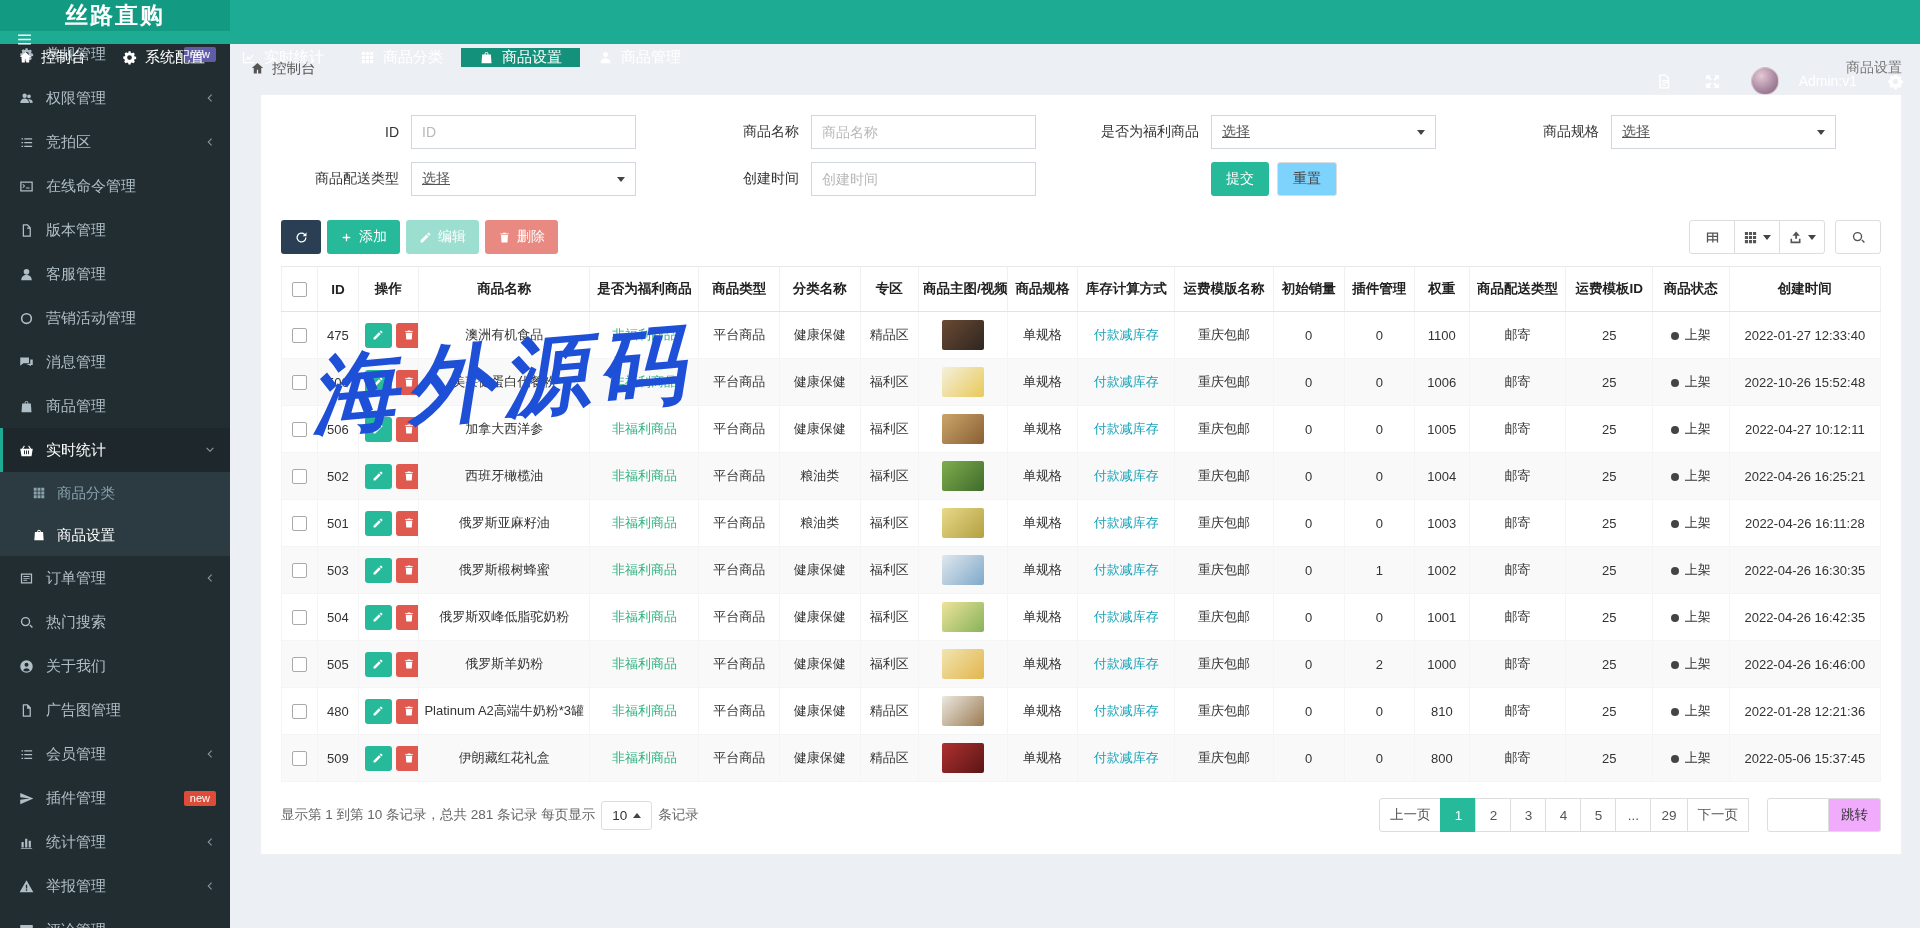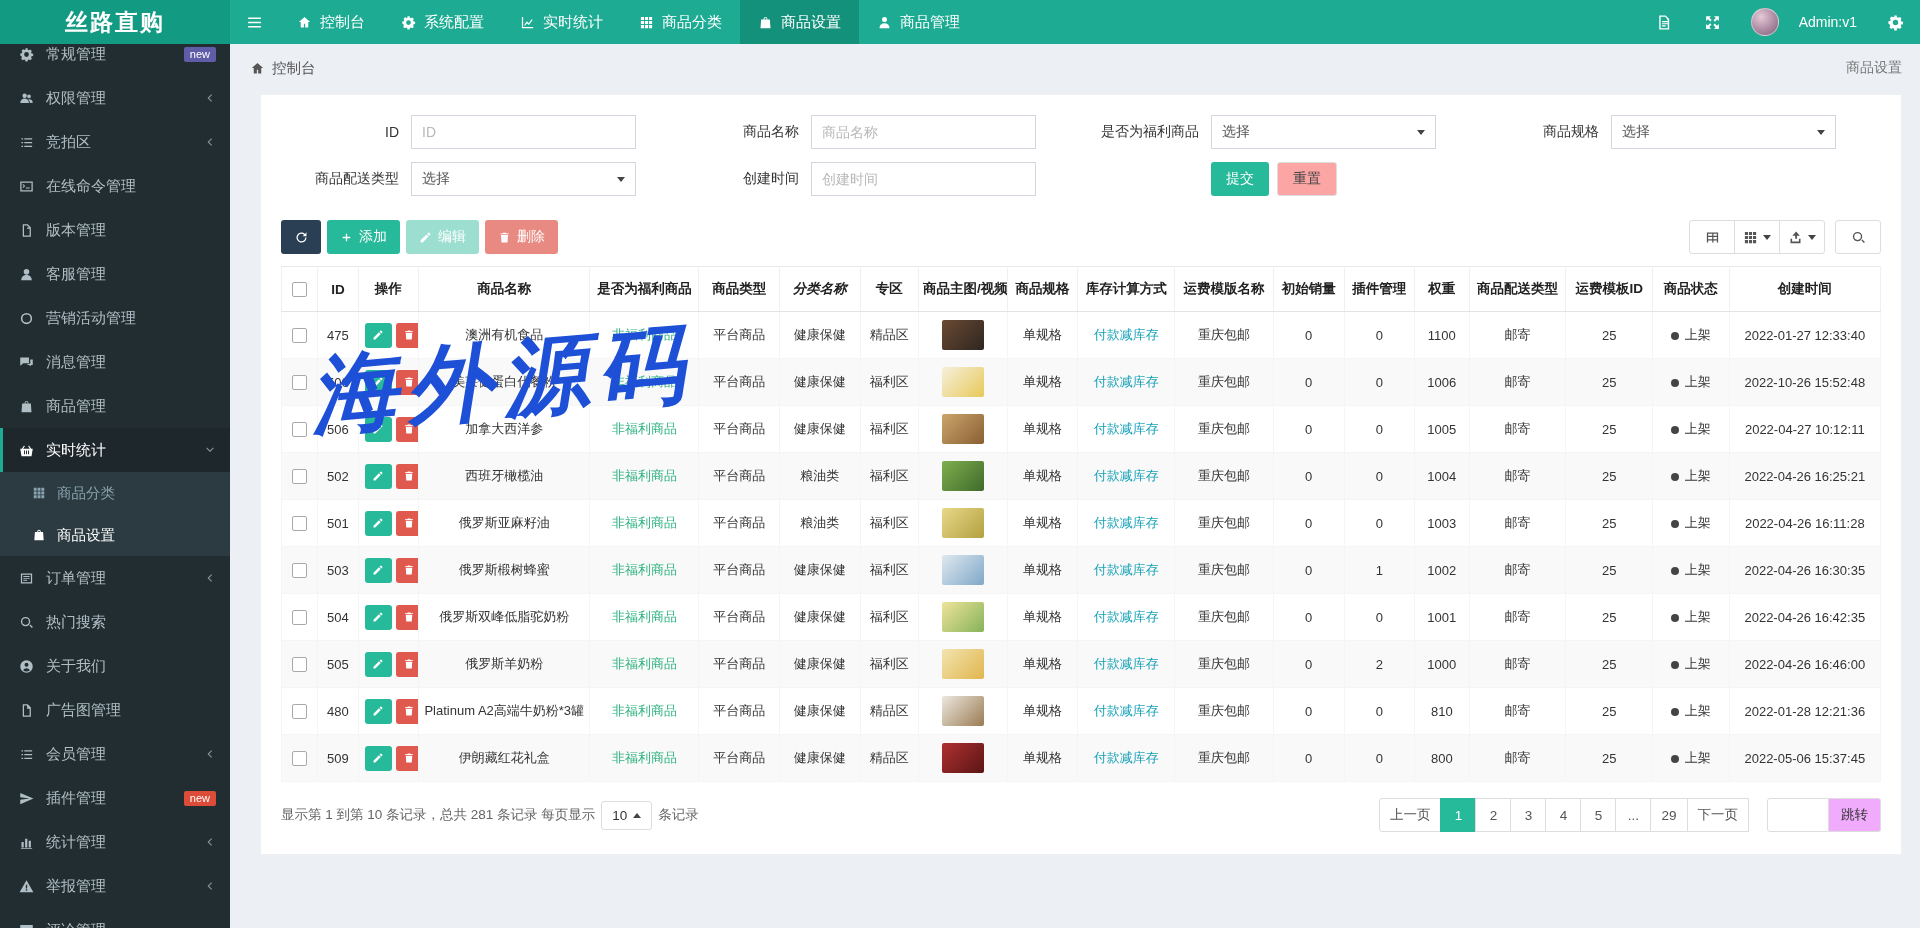--- a/index.html
+++ b/index.html
@@ -1,21 +1,21 @@
 <!DOCTYPE html>
 <html><head>
 <meta charset="utf-8">
 <style>
   * { box-sizing: border-box; margin: 0; padding: 0; }
   html,body { width:1920px; height:928px; overflow:hidden; }
   body { font-family:"Liberation Sans",sans-serif; background:#ecf0f5; font-size:14px; color:#333; position:relative; }
   svg.ic { fill:currentColor; flex:none; }
 
   
-  .navbar { position:fixed; top:0; left:0; right:0; height:44px; background:#1dac93; display:flex; align-items:stretch; z-index:30; }
+  .navbar { position:fixed; top:0; left:0; right:0; height:44px; background:#1dac93; display:flex; align-items:stretch; z-index:30;flex-direction:column; }
   .brand { width:230px; background:#129a82; color:#fff; font-weight:bold; font-size:23px; letter-spacing:2px; display:flex; align-items:center; justify-content:center; }
   .nv { display:flex; align-items:center; padding:0 16px; color:#fff; cursor:pointer; }
   .nav-items { display:flex; }
   .nav-item { display:flex; align-items:center; gap:8px; padding:0 18px; color:#fff; font-size:15px; cursor:pointer; }
   .nav-item.active { background:#13917b; }
   .nav-right { margin-left:auto; display:flex; }
   .nav-user { display:flex; align-items:center; gap:20px; padding:0 14px; color:#fff; }
   .avatar { width:28px; height:28px; border-radius:50%; background:radial-gradient(circle at 35% 30%, #e5c9d6, #ab8aa2 55%, #7e6078); border:1px solid rgba(255,255,255,.5); }
 
   
@@ -37,27 +37,27 @@
   .bc-right { color:#777; font-size:14px; }
 
   .panel { background:#fff; margin:2px 18px 0 30px; padding:20px 20px 22px; border:1px solid #eef0f2; }
 
   
   .filter-grid { display:grid; grid-template-columns:repeat(4,1fr); row-gap:13px; }
   .filter-item { display:flex; align-items:center; }
   .filter-label { width:130px; text-align:right; padding-right:12px; font-size:14px; color:#333; white-space:nowrap; }
   .filter-input { width:225px; height:34px; border:1px solid #d2d6de; padding:0 10px; font-size:14px; color:#555; outline:none; }
   .filter-input::placeholder { color:#b8b8b8; }
-  .select-box { width:225px; height:34px; border:1px solid #d2d6de; display:flex; align-items:center; padding:0 10px; color:#555; cursor:pointer; background:#fff; }
+  .select-box { width:225px; height:34px; border:1px solid #d2d6de; display:flex; align-items:center; padding:0 10px; color:#555; cursor:pointer; background:#fff;text-decoration:underline; }
   .select-box .sel-val { flex:1; font-size:14px; }
   .caret-d { width:0; height:0; border-left:4px solid transparent; border-right:4px solid transparent; border-top:5px solid #444; }
   .caret-u { width:0; height:0; border-left:4px solid transparent; border-right:4px solid transparent; border-bottom:5px solid #444; margin-left:6px; }
   .btn { border:none; height:34px; padding:0 15px; font-size:14px; border-radius:3px; cursor:pointer; font-family:inherit; }
   .btn-submit { background:#26b99a; color:#fff; margin-right:8px; }
-  .btn-reset { background:#fca5a5; color:#444; border:1px solid #ddd; }
+  .btn-reset { background:#7dd3fc; color:#444; border:1px solid #ddd; }
 
   
   .toolbar { display:flex; align-items:center; gap:6px; margin-top:24px; }
   .tbtn { height:34px; border:none; border-radius:3px; color:#fff; display:flex; align-items:center; gap:6px; padding:0 13px; font-size:14px; cursor:pointer; font-family:inherit; }
   .tbtn-refresh { background:#2a3f54; width:40px; justify-content:center; padding:0; }
   .tbtn-add { background:#26b99a; }
   .tbtn-edit { background:#26b99a; opacity:.45; }
   .tbtn-del { background:#e0594e; opacity:.7; }
   .view-group { margin-left:auto; display:flex; }
   .vbtn { height:34px; min-width:46px; border:1px solid #ddd; background:#fff; color:#555; display:flex; align-items:center; justify-content:center; gap:5px; cursor:pointer; margin-left:-1px; }
@@ -424,21 +424,21 @@
 
     <table>
       <thead id="thead">
           <tr>
             <th style="width: 36px;"><span class="cb"></span></th>
             <th style="width: 40px;">ID</th>
             <th style="width: 60px;">操作</th>
             <th style="width: 170px;">商品名称</th>
             <th style="width: 108px;">是否为福利商品</th>
             <th style="width: 80px;">商品类型</th>
-            <th style="width: 80px; font-style: italic;">分类名称</th>
+            <th style="width: 80px;">分类名称</th>
             <th style="width: 58px;">专区</th>
             <th style="width: 88px;">商品主图/视频</th>
             <th style="width: 70px;">商品规格</th>
             <th style="width: 96px;">库存计算方式</th>
             <th style="width: 98px;">运费模版名称</th>
             <th style="width: 70px;">初始销量</th>
             <th style="width: 70px;">插件管理</th>
             <th style="width: 54px;">权重</th>
             <th style="width: 96px;">商品配送类型</th>
             <th style="width: 86px;">运费模板ID</th>

